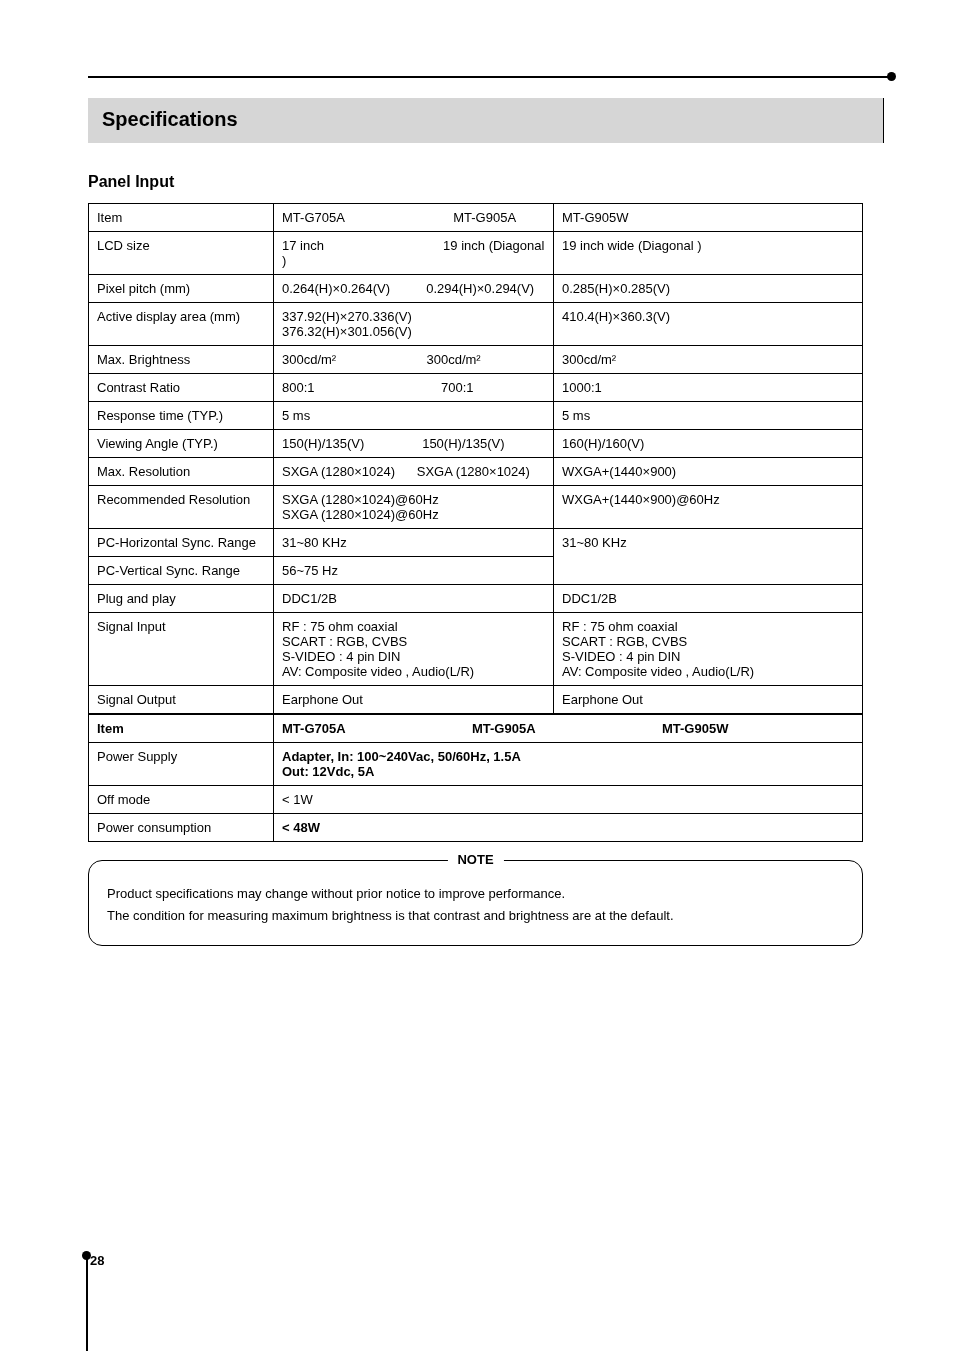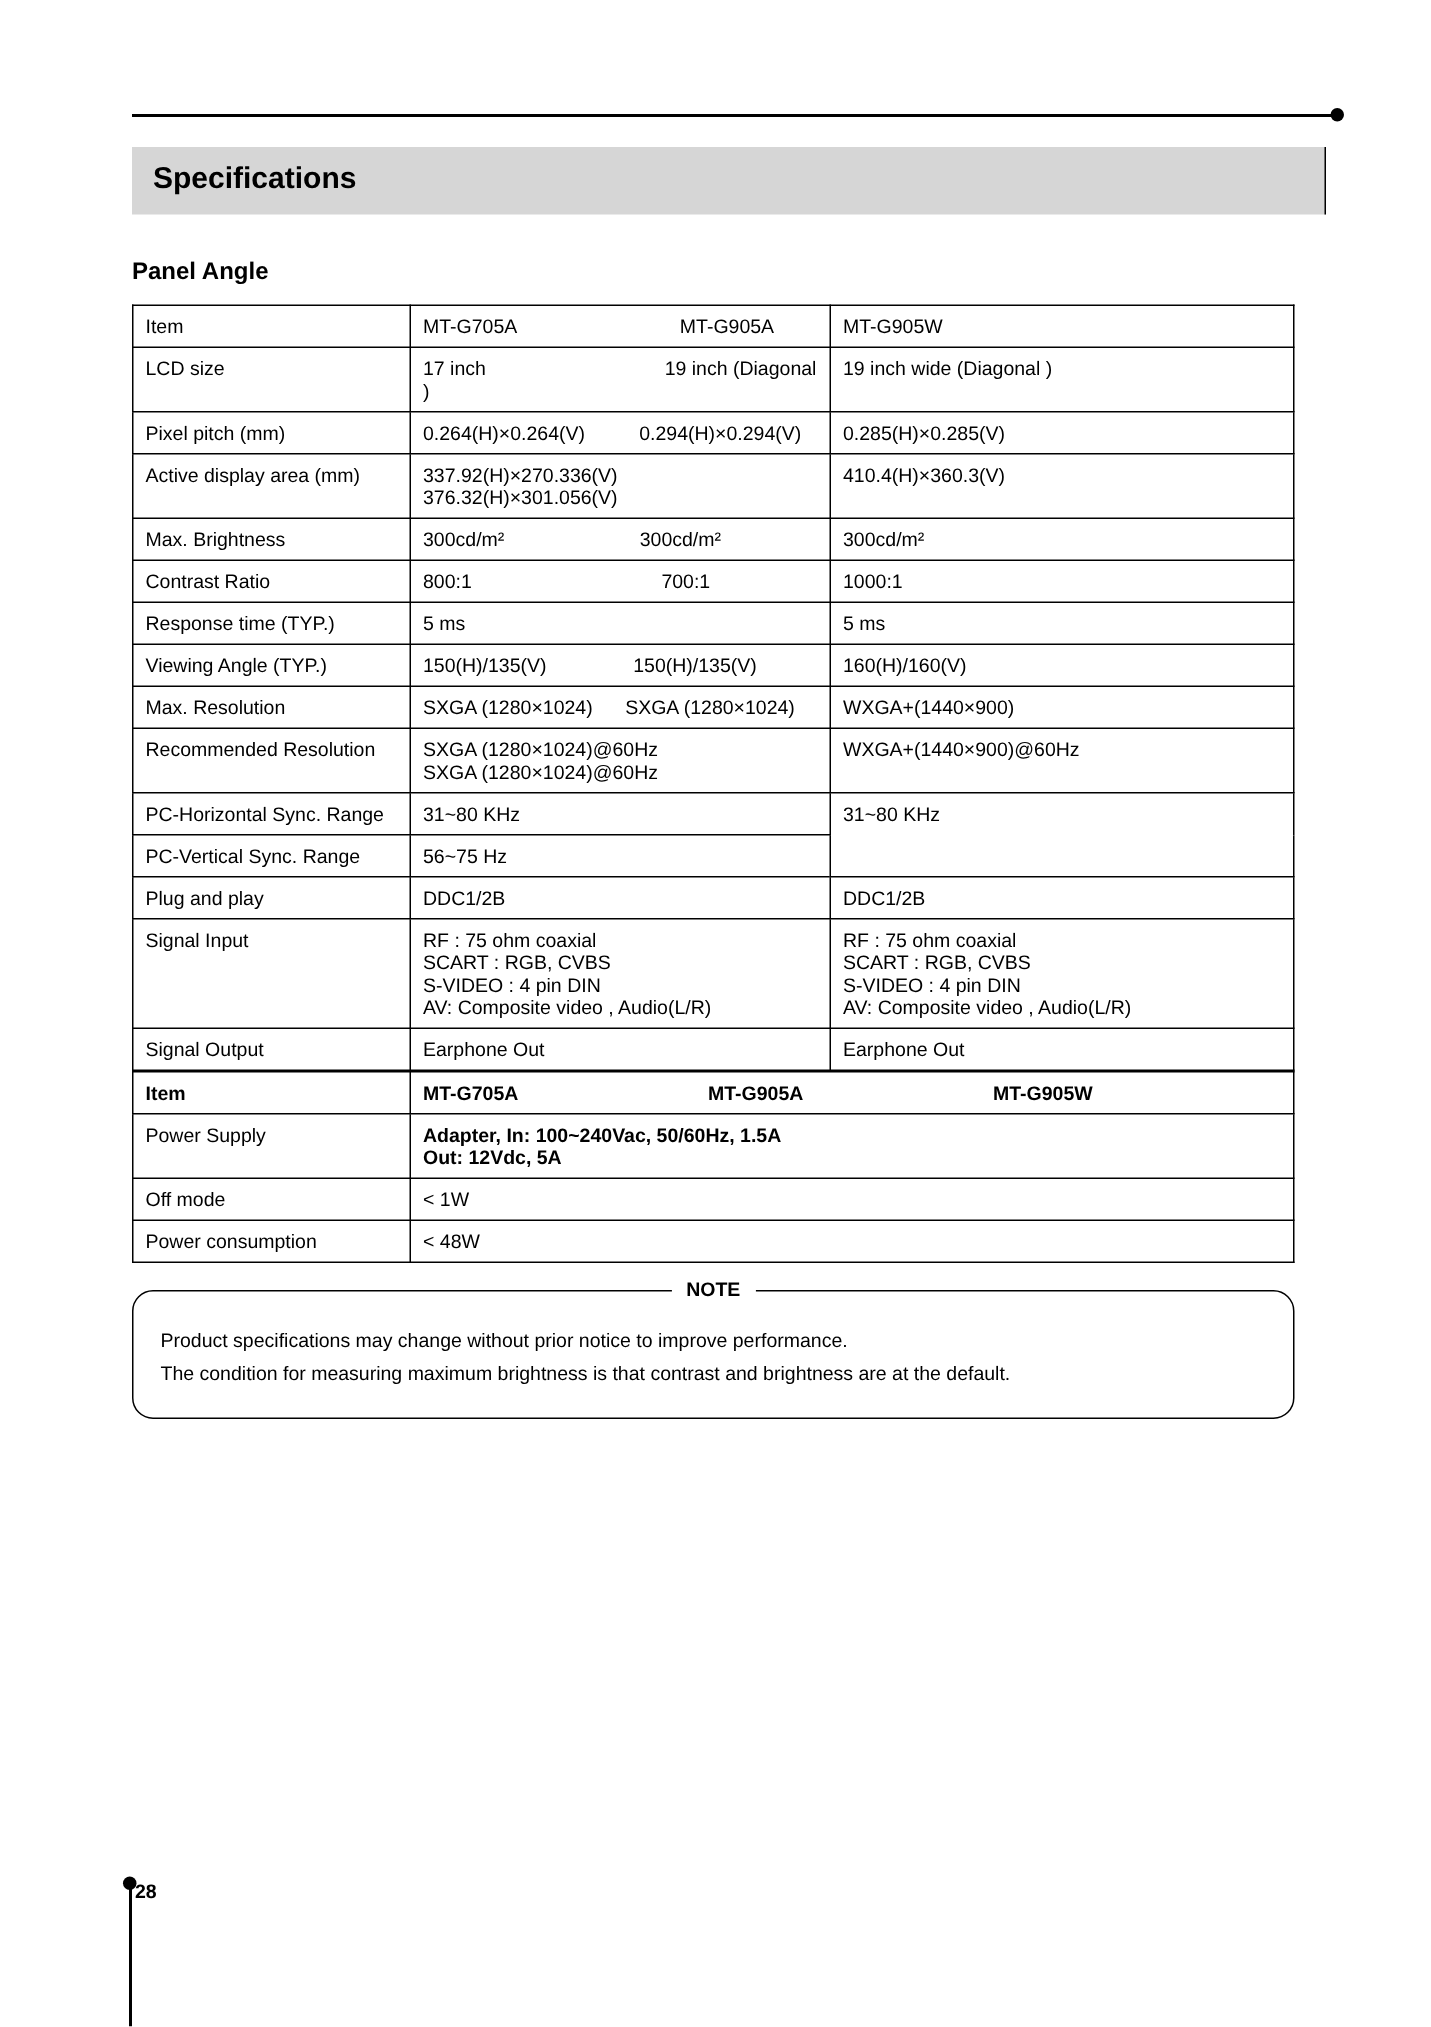--- a/index.html
+++ b/index.html
@@ -82,21 +82,21 @@
 
   <div class="top-rule-wrap">
     <div class="top-rule"></div>
     <div class="top-dot"></div>
   </div>
 
   <div class="section-bar">
     <span>Specifications</span>
   </div>
 
-  <div class="sub-heading">Panel Angle</div>
+  <div class="sub-heading">Panel Input</div>
 
   <table class="spec">
     <thead>
       <tr>
         <th class="col1">Item</th>
         <th class="col2">MT-G705A&nbsp;&nbsp;&nbsp;&nbsp;&nbsp;&nbsp;&nbsp;&nbsp;&nbsp;&nbsp;&nbsp;&nbsp;&nbsp;&nbsp;&nbsp;&nbsp;&nbsp;&nbsp;&nbsp;&nbsp;&nbsp;&nbsp;&nbsp;&nbsp;&nbsp;&nbsp;&nbsp;&nbsp;&nbsp;&nbsp;MT-G905A</th>
         <th class="col3">MT-G905W</th>
       </tr>
     </thead>
     <tbody id="t1body">
@@ -193,21 +193,21 @@
           <td class="col1">Power Supply</td>
           <td style="white-space: pre-line; font-weight: bold;">Adapter, In: 100~240Vac, 50/60Hz, 1.5A
 Out: 12Vdc, 5A</td>
         </tr>
         <tr>
           <td class="col1">Off mode</td>
           <td style="white-space: pre-line;">&lt; 1W</td>
         </tr>
         <tr>
           <td class="col1">Power consumption</td>
-          <td style="white-space: pre-line;">&lt; 48W</td>
+          <td style="white-space: pre-line; font-weight: bold;">&lt; 48W</td>
         </tr>
       </tbody>
   </table>
 
   <div class="callout">
     <div class="callout-label">NOTE</div>
     <p>Product specifications may change without prior notice to improve performance.</p>
     <p>The condition for measuring maximum brightness is that contrast and brightness are at the default.</p>
   </div>
 

